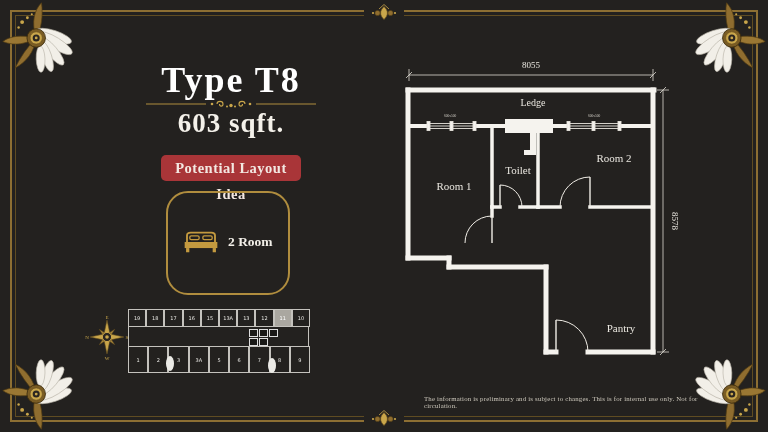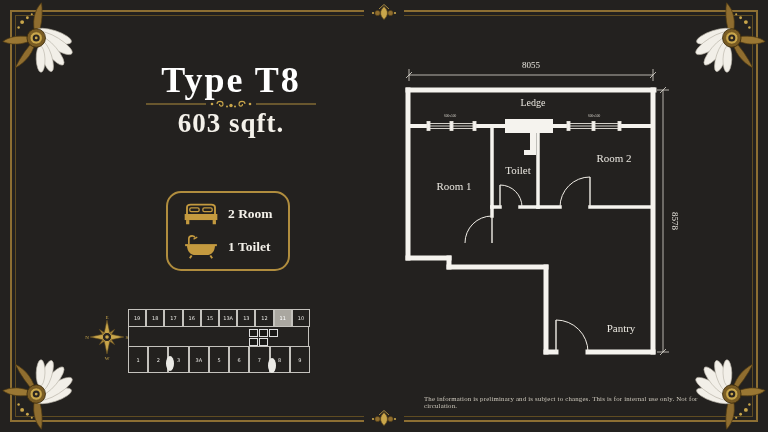--- a/index.html
+++ b/index.html
@@ -18,22 +18,22 @@
 
   
   .title{position:absolute;left:116px;top:50px;width:230px;text-align:center;
          font-size:36px;font-weight:bold;color:#ffffff;letter-spacing:2px;margin-top:9px;}
   .divider{position:absolute;left:146px;top:97px;width:170px;height:14px;}
   .area{position:absolute;left:116px;top:108px;width:230px;text-align:center;
         font-size:27px;font-weight:bold;color:#f4f1ea;letter-spacing:1px;}
   .badge{position:absolute;left:161px;top:155px;width:140px;height:26px;line-height:26px;
          background:#a93538;border-radius:5px;text-align:center;
          font-size:14.5px;font-weight:bold;color:#f3e8e2;letter-spacing:.5px;}
-  .amenity-box{position:absolute;left:166px;top:191px;width:124px;height:80px;
-         border:2px solid #b08d3e;border-radius:15px;display:flex;flex-direction:column;
+  .amenity-box{position:absolute;left:166px;top:191px;width:124px;height:104px;
+         border:2px solid #b08d3e;border-radius:22px;display:flex;flex-direction:column;
          justify-content:space-around;padding:4px 0 6px 14px;box-sizing:border-box;}
   .amenity-row{display:flex;align-items:center;height:30px;}
   .amenity-row svg{width:38px;height:28px;flex:none;}
   .amenity-label{margin-left:8px;font-size:13.5px;font-weight:bold;color:#f2efe8;}
 
   
   .compass{position:absolute;left:84px;top:314px;width:46px;height:46px;}
   .keyplan{position:absolute;left:128px;top:309px;width:182px;height:66px;}
   .kp-row{position:absolute;left:0;display:flex;width:182px;box-sizing:border-box;}
   .kp-top{top:0;height:18px;}
@@ -123,42 +123,33 @@
     <circle cx="66" cy="7" r="1.3" fill="#c9a64b"></circle>
       <circle cx="104" cy="7" r="1.3" fill="#c9a64b"></circle>
     <path d="M71,7 C71,3.5 77,3.5 77,7 C77,9.8 73.5,9.8 73.5,7" fill="none" stroke="#c9a64b" stroke-width="1.1"></path>
     <path d="M99,7 C99,3.5 93,3.5 93,7 C93,9.8 96.5,9.8 96.5,7" fill="none" stroke="#c9a64b" stroke-width="1.1"></path>
     <circle cx="85" cy="8.5" r="1.7" fill="#c9a64b"></circle>
       <circle cx="81" cy="9.5" r="1" fill="#c9a64b"></circle>
       <circle cx="89" cy="9.5" r="1" fill="#c9a64b"></circle>
   </svg>
 
   <div class="area">603 sqft.</div>
+  <div class="badge">Potential Layout Idea</div>
 
   <div class="amenity-box">
     <div class="amenity-row">
       <svg viewBox="0 0 40 30" fill="none" stroke="#c49a3f" stroke-width="2">
         <path d="M5,15 V8 Q5,5 9,5 H31 Q35,5 35,8 V15"></path>
         <rect x="8" y="8.5" width="10" height="4" rx="1.5" stroke-width="1.4"></rect>
         <rect x="22" y="8.5" width="10" height="4" rx="1.5" stroke-width="1.4"></rect>
         <rect x="2.5" y="15" width="35" height="6.5" fill="#c49a3f" stroke="none"></rect>
         <rect x="4" y="21.5" width="3.5" height="4.5" fill="#c49a3f" stroke="none"></rect>
         <rect x="32.5" y="21.5" width="3.5" height="4.5" fill="#c49a3f" stroke="none"></rect>
       </svg>
       <span class="amenity-label">2 Room</span>
-    </div>
-    <div class="amenity-row">
-      <svg viewBox="0 0 40 30" fill="none" stroke="#c49a3f" stroke-width="2">
-        <path d="M7,12 V6 Q7,3 10.5,3 Q13,3 13.5,5" stroke-width="1.8"></path>
-        <path d="M12,6.5 L16,4.5" stroke-width="1.4"></path>
-        <path d="M3,13 H37" stroke-width="2.2"></path>
-        <path d="M5,13 C5,20 9,23.5 14,23.5 H26 C31,23.5 35,20 35,13 Z" fill="#c49a3f" stroke="none"></path>
-        <path d="M10,24 L8,27 M30,24 L32,27" stroke-width="2"></path>
-      </svg>
-      <span class="amenity-label">1 Toilet</span>
     </div>
   </div>
 
   <svg class="compass" viewBox="0 0 46 46">
     <path d="M23,12 L25,21 L34,23 L25,25 L23,34 L21,25 L12,23 L21,21 Z" transform="rotate(45 23 23)" fill="#a5843a" stroke="#5f4a1c" stroke-width="0.5"></path>
     <path d="M23,6 L26,20 L40,23 L26,26 L23,40 L20,26 L6,23 L20,20 Z" fill="#c9a64b" stroke="#5f4a1c" stroke-width="0.6"></path>
     <circle cx="23" cy="23" r="4.6" fill="#2a2520" stroke="#c9a64b" stroke-width="1"></circle>
     <circle cx="23" cy="23" r="1.8" fill="#c9a64b"></circle>
     <text x="23" y="4.8" text-anchor="middle" font-size="5" fill="#c9a64b" font-family="Liberation Serif,serif">E</text>
     <text x="43" y="25" text-anchor="middle" font-size="5" fill="#c9a64b" font-family="Liberation Serif,serif">S</text>

